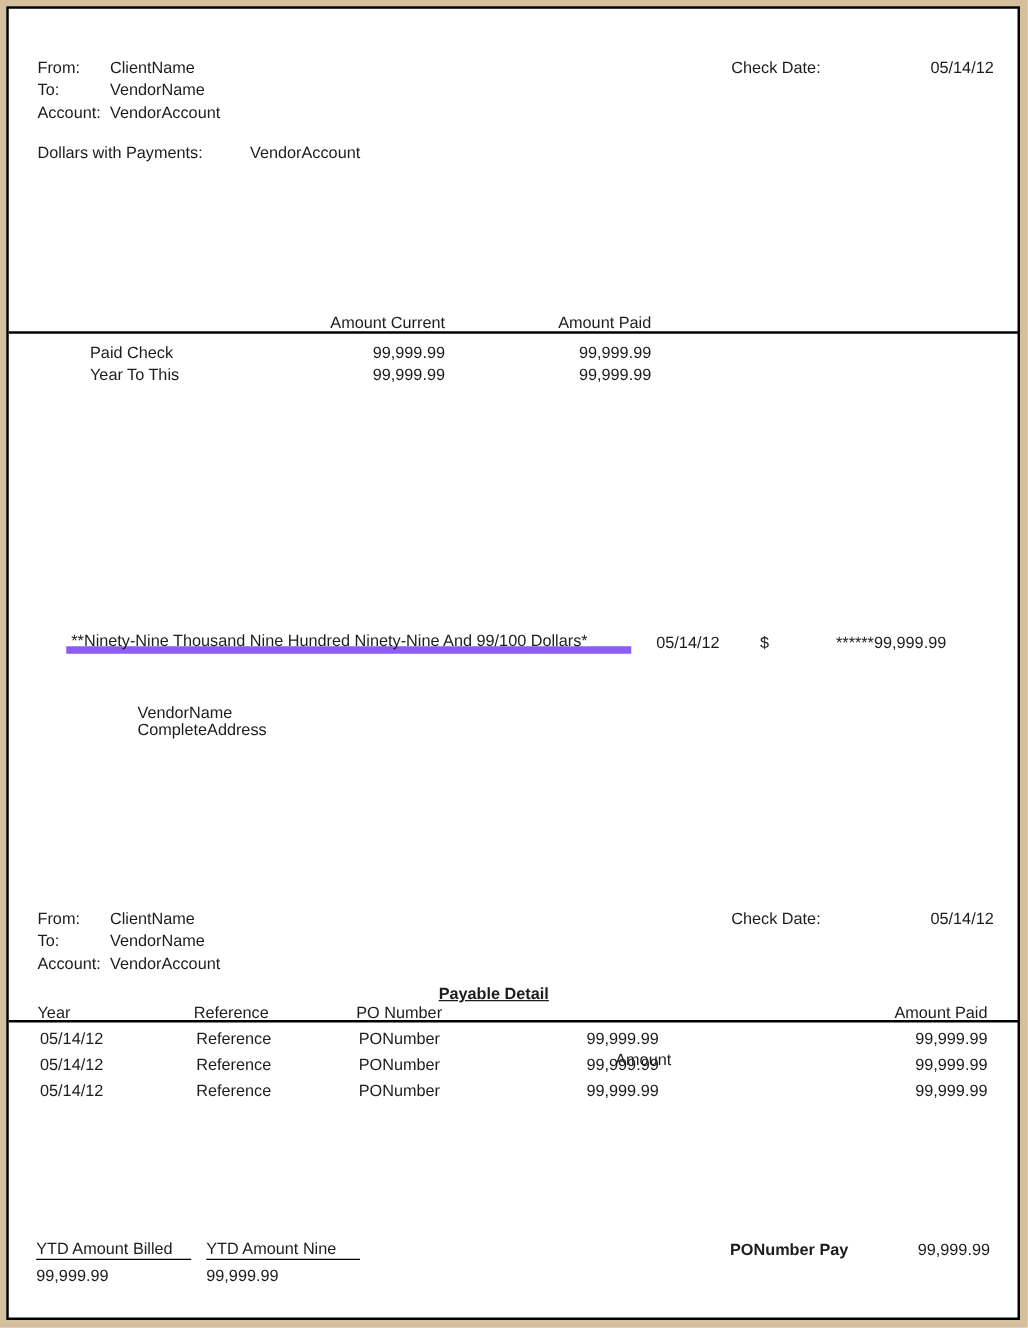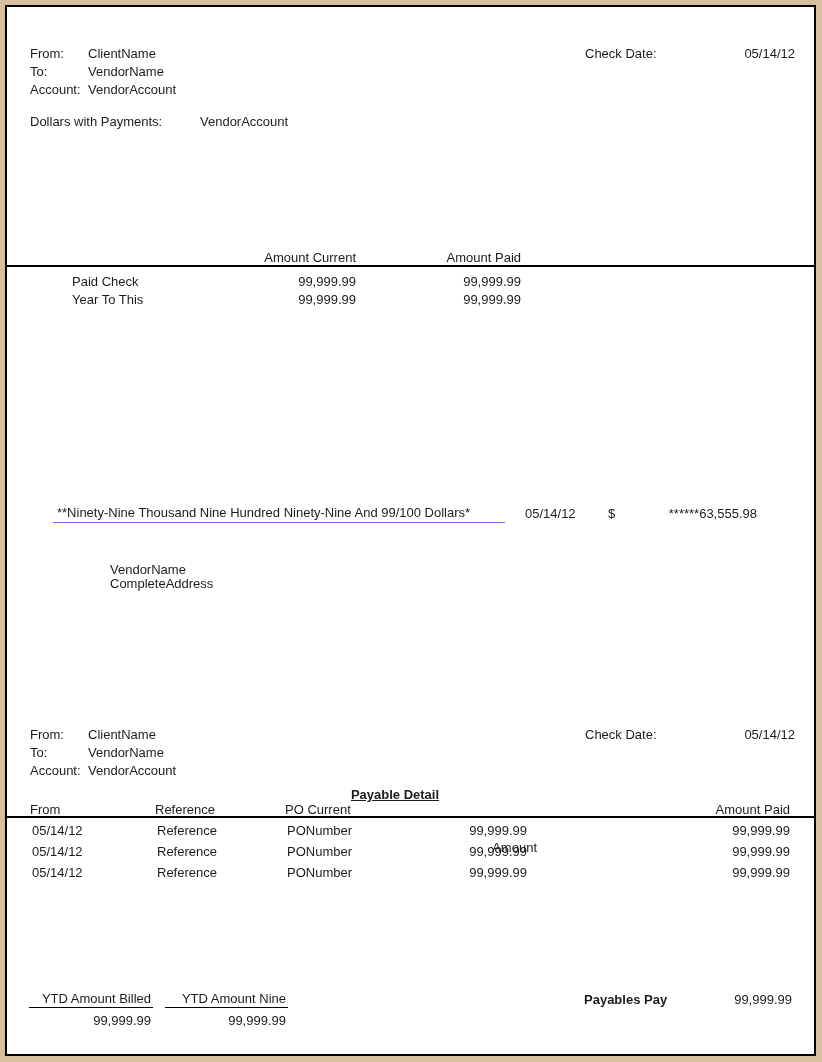--- a/index.html
+++ b/index.html
@@ -31,27 +31,26 @@
   .bold { font-weight: bold; }
   .underlined { text-decoration: underline; }
   .divider {
     position: absolute;
     left: 7px; right: 7px;
     height: 2px;
     background: #000000;
   }
   .words-line {
     position: absolute;
-    border-bottom: 1px solid #8b5cf6;
+    border-bottom: 6px solid #8b5cf6;
     box-sizing: border-box;
     white-space: nowrap;
   }
   .col-box {
     position: absolute;
-    text-align: right;
     box-sizing: border-box;
     padding-right: 2px;
     white-space: nowrap;
     line-height: 16px;
   }
   .col-box.ruled { border-bottom: 1px solid #000000; }
   .center-title {
     position: absolute;
     text-align: center;
     white-space: nowrap;
@@ -86,40 +85,40 @@
 
   <span class="t" style="left:72px;top:292px">Year To This</span>
   <span class="t" style="right:466px;top:292px">99,999.99</span>
   <span class="t" style="right:301px;top:292px">99,999.99</span>
 
   <div class="words-line" style="left:53px;top:505px;width:452px;height:18px">
     <span style="padding-left:4px">**Ninety-Nine Thousand Nine Hundred Ninety-Nine And 99/100 Dollars*</span>
   </div>
   <span class="t" style="left:525px;top:506px">05/14/12</span>
   <span class="t" style="left:608px;top:506px">$</span>
-  <span class="t" style="right:65px;top:506px">******63,555.98</span>
+  <span class="t" style="right:65px;top:506px">******99,999.99</span>
 
   <span class="t" style="left:110px;top:562px">VendorName</span>
   <span class="t" style="left:110px;top:576px">CompleteAddress</span>
 
   <span class="t" style="left:30px;top:727px">From:</span>
   <span class="t" style="left:88px;top:727px">ClientName</span>
   <span class="t" style="left:30px;top:745px">To:</span>
   <span class="t" style="left:88px;top:745px">VendorName</span>
   <span class="t" style="left:30px;top:763px">Account:</span>
   <span class="t" style="left:88px;top:763px">VendorAccount</span>
 
   <span class="t" style="left:585px;top:727px">Check Date:</span>
   <span class="t" style="right:27px;top:727px">05/14/12</span>
 
   <div class="center-title bold underlined" style="left:0;width:790px;top:787px">Payable Detail</div>
 
-  <span class="t" style="left:30px;top:802px">From</span>
+  <span class="t" style="left:30px;top:802px">Year</span>
   <span class="t" style="left:155px;top:802px">Reference</span>
-  <span class="t" style="left:285px;top:802px">PO Current</span>
+  <span class="t" style="left:285px;top:802px">PO Number</span>
   <span class="t" style="right:285px;top:840px">Amount</span>
   <span class="t" style="right:32px;top:802px">Amount Paid</span>
   <div class="divider" style="top:816px"></div>
 
   <span class="t" style="left:32px;top:823px">05/14/12</span>
   <span class="t" style="left:157px;top:823px">Reference</span>
   <span class="t" style="left:287px;top:823px">PONumber</span>
   <span class="t" style="right:295px;top:823px">99,999.99</span>
   <span class="t" style="right:32px;top:823px">99,999.99</span>
 
@@ -134,15 +133,15 @@
   <span class="t" style="left:287px;top:865px">PONumber</span>
   <span class="t" style="right:295px;top:865px">99,999.99</span>
   <span class="t" style="right:32px;top:865px">99,999.99</span>
 
   <div class="col-box ruled" style="left:29px;top:991px;width:124px;height:17px">YTD Amount Billed</div>
   <div class="col-box" style="left:29px;top:1013px;width:124px">99,999.99</div>
 
   <div class="col-box ruled" style="left:165px;top:991px;width:123px;height:17px">YTD Amount Nine</div>
   <div class="col-box" style="left:165px;top:1013px;width:123px">99,999.99</div>
 
-  <span class="t bold" style="left:584px;top:992px">Payables Pay</span>
+  <span class="t bold" style="left:584px;top:992px">PONumber Pay</span>
   <span class="t" style="right:30px;top:992px">99,999.99</span>
 </div>
 
 </body></html>

